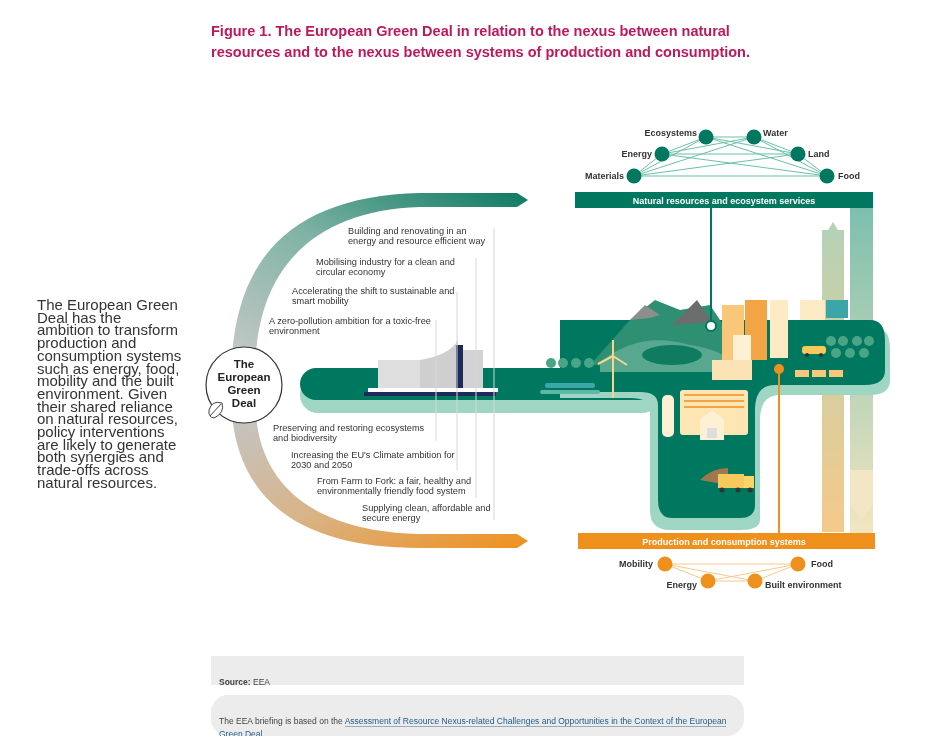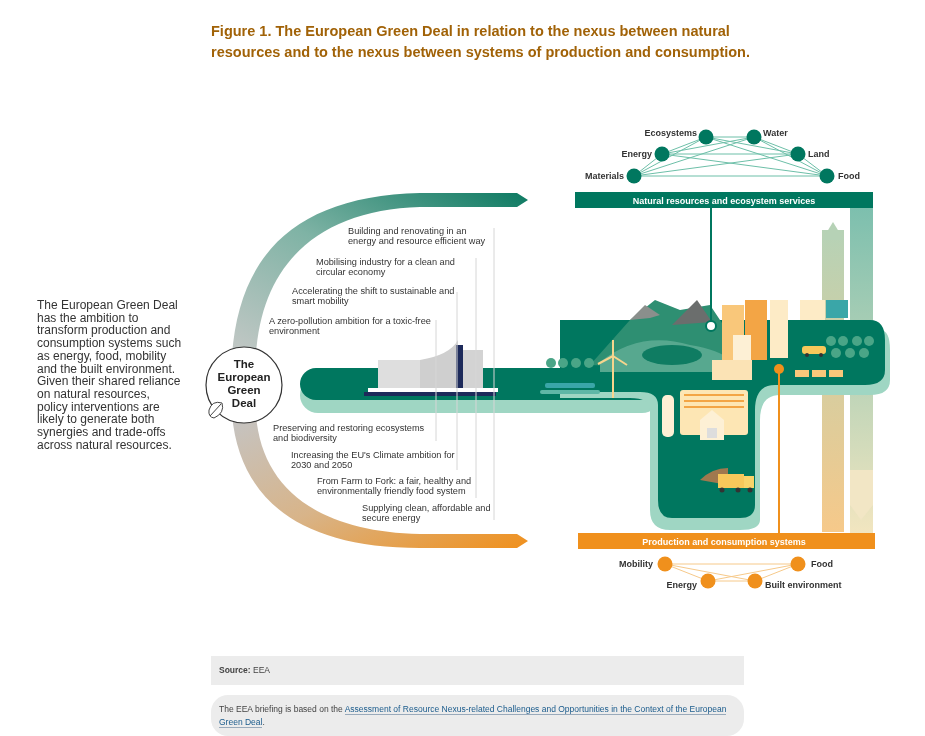--- a/index.html
+++ b/index.html
@@ -1,27 +1,27 @@
 <!DOCTYPE html>
 <html><head>
 <meta charset="utf-8">
 <style>
   html, body { margin:0; padding:0; background:#ffffff; }
   body { width:925px; height:736px; position:relative; overflow:hidden; font-family:"DejaVu Sans", sans-serif; color:#333; }
-  .title { position:absolute; left:211px; top:21px; width:560px; font-family:"Liberation Sans", sans-serif; font-weight:bold; font-size:14.5px; line-height:21px; color:#a16207; }
-  .side-text { position:absolute; left:37px; top:299px; width:145px; font-family:"Liberation Sans", sans-serif; font-size:12px; line-height:12.7px; color:#333; }
+  .title { position:absolute; left:211px; top:21px; width:560px; font-family:"Liberation Sans", sans-serif; font-weight:bold; font-size:14.5px; line-height:21px; color:#be185d; }
+  .side-text { position:absolute; left:37px; top:299px; width:145px; font-family:"Liberation Sans", sans-serif; font-size:15px; line-height:12.7px; color:#333; }
   svg.diagram { position:absolute; left:0; top:0; }
   .lbl { font-family:"Liberation Sans", sans-serif; font-size:9.2px; fill:#333; }
   .nlbl { font-family:"Liberation Sans", sans-serif; font-size:9px; fill:#333; font-weight:bold; }
   .bar-lbl { font-family:"Liberation Sans", sans-serif; font-size:9px; fill:#fff; font-weight:bold; }
   .deal { font-family:"Liberation Sans", sans-serif; font-size:11.5px; font-weight:bold; fill:#222; }
   .box { position:absolute; left:211px; width:533px; background:#ececec; font-family:"Liberation Sans", sans-serif; font-size:8.5px; color:#444; }
   .box.source { top:656px; height:29px; }
   .box.note { top:695px; height:41px;border-radius:17px; }
-  .box .inner { padding:8px 8px; line-height:13px; }
+  .box .inner { padding:20px 8px; line-height:13px; }
   .box b { font-weight:bold; }
   .link { color:#1a5b8c; border-bottom:1px solid #9ab; }
 </style>
 </head>
 <body>
 
 <div class="title">Figure 1. The European Green Deal in relation to the nexus between natural resources and to the nexus between systems of production and consumption.</div>
 <div class="side-text">The European Green Deal has the ambition to transform production and consumption systems such as energy, food, mobility and the built environment. Given their shared reliance on natural resources, policy interventions are likely to generate both synergies and trade-offs across natural resources.</div>
 
 <svg class="diagram" width="925" height="650" viewBox="0 0 925 650">

